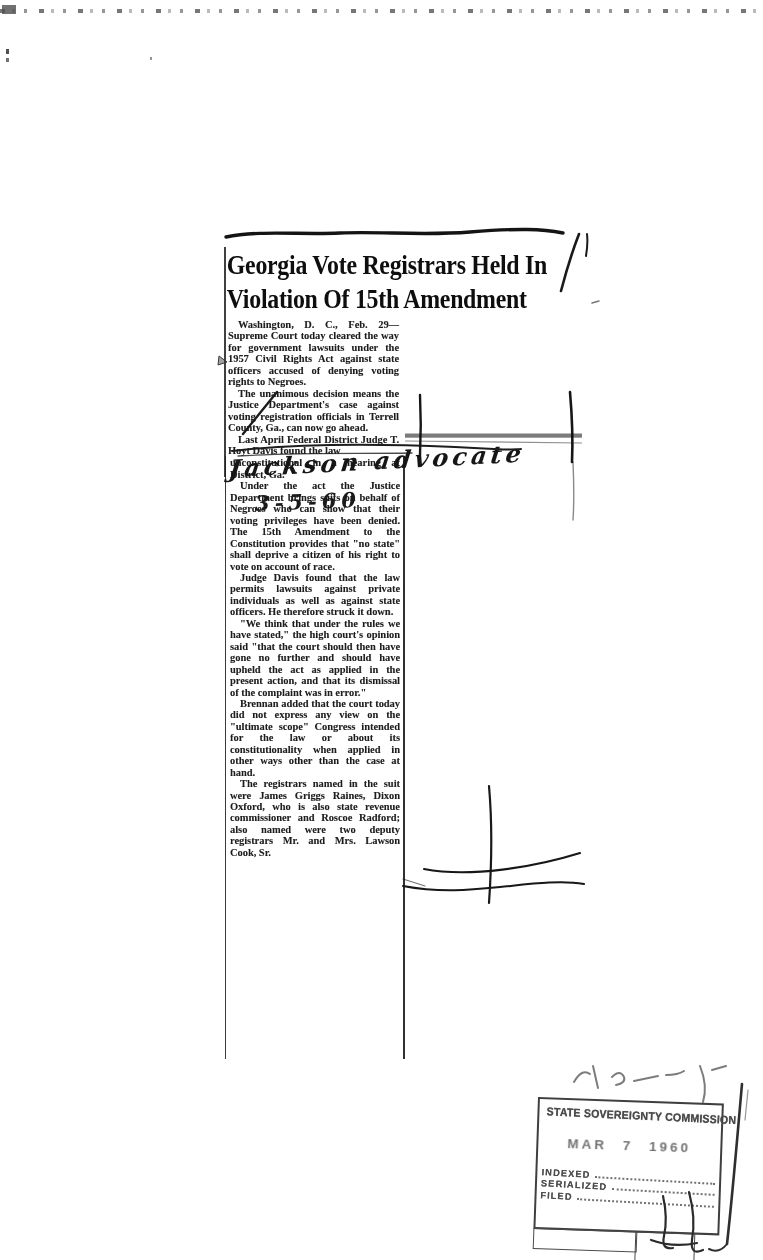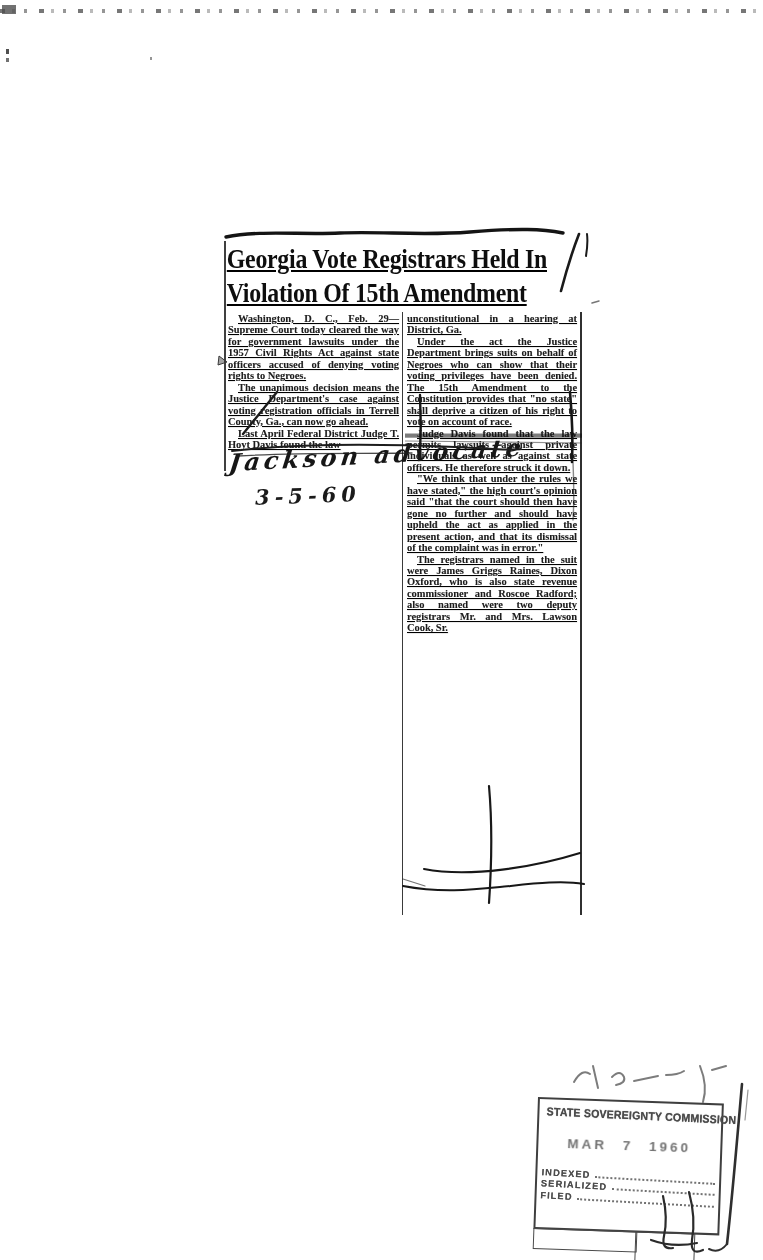--- a/index.html
+++ b/index.html
@@ -13,29 +13,29 @@
     background:repeating-linear-gradient(90deg,
       rgba(95,95,95,.85) 0 5px, transparent 5px 12px,
       rgba(130,130,130,.55) 12px 15px, transparent 15px 24px,
       rgba(105,105,105,.7) 24px 27px, transparent 27px 39px);
   }
   .scan-noise::before{
     content:""; position:absolute; left:2px; top:-4px; width:14px; height:9px;
     background:#4e4e4e; opacity:.8;
   }
   
-  .clipping{ position:absolute; left:225px; top:236px; width:362px;text-decoration:underline; }
+  .clipping{ position:absolute; left:225px; top:242px; width:362px; }
   .edge-left{ position:absolute; left:-1px; top:5px; width:2px; height:230px; background:#1e1e1e; opacity:.85;}
   .headline{
     margin:8px 0 3px 0; padding-left:2px;
     font-size:26.5px; font-weight:800; line-height:31px; color:#0e0e0e;
     letter-spacing:-0.3px; transform:scaleX(.9); transform-origin:left top;
     font-family:"Liberation Serif", serif; white-space:nowrap;
   }
-  .cols{ display:flex; align-items:flex-start; margin-top:2px;}
+  .cols{ display:flex; align-items:flex-start; margin-top:2px;flex-direction:column;}
   .col{ font-size:10.4px; line-height:11.45px; font-weight:700; color:#1d1d1d;
         text-align:justify; text-shadow:0.3px 0.3px 0 rgba(25,25,25,.3);}
   .col p{ margin:0; text-indent:10px; }
   .col p.no-indent{ text-indent:0; }
   .col-left{ width:171px; padding:1px 3px 0 3px; }
   .col-right{ width:170px; border-left:1.6px solid #3a3a3a; border-right:2.2px solid #303030;
               padding:1px 3px 10px 4px; min-height:592px;}
   
   .hw-pub{
     position:absolute; left:6px; top:212px; width:300px;
@@ -95,20 +95,21 @@
       <div class="col col-left">
         <p>Washington, D. C., Feb. 29—Supreme Court today cleared the way for government lawsuits under the 1957 Civil Rights Act against state officers accused of denying voting rights to Negroes.</p>
         <p>The unanimous decision means the Justice Department's case against voting registration officials in Terrell County, Ga., can now go ahead.</p>
         <p>Last April Federal District Judge T. Hoyt Davis found the law</p>
       </div>
       <div class="col col-right">
         <p class="no-indent">unconstitutional in a hearing at District, Ga.</p>
         <p>Under the act the Justice Department brings suits on behalf of Negroes who can show that their voting privileges have been denied. The 15th Amendment to the Constitution provides that "no state" shall deprive a citizen of his right to vote on account of race.</p>
         <p>Judge Davis found that the law permits lawsuits against private individuals as well as against state officers. He therefore struck it down.</p>
         <p>"We think that under the rules we have stated," the high court's opinion said "that the court should then have gone no further and should have upheld the act as applied in the present action, and that its dismissal of the complaint was in error."</p>
+        <p>Brennan added that the court today did not express any view on the "ultimate scope" Congress intended for the law or about its constitutionality when applied in other ways other than the case at hand.</p>
         <p>The registrars named in the suit were James Griggs Raines, Dixon Oxford, who is also state revenue commissioner and Roscoe Radford; also named were two deputy registrars Mr. and Mrs. Lawson Cook, Sr.</p>
       </div>
     </div>
 
     <div class="hw-pub">Jackson advocate</div>
     <div class="hw-date">3-5-60</div>
   </div>
 
   <div class="stamp">
     <div class="stamp-agency">STATE SOVEREIGNTY COMMISSION</div>

